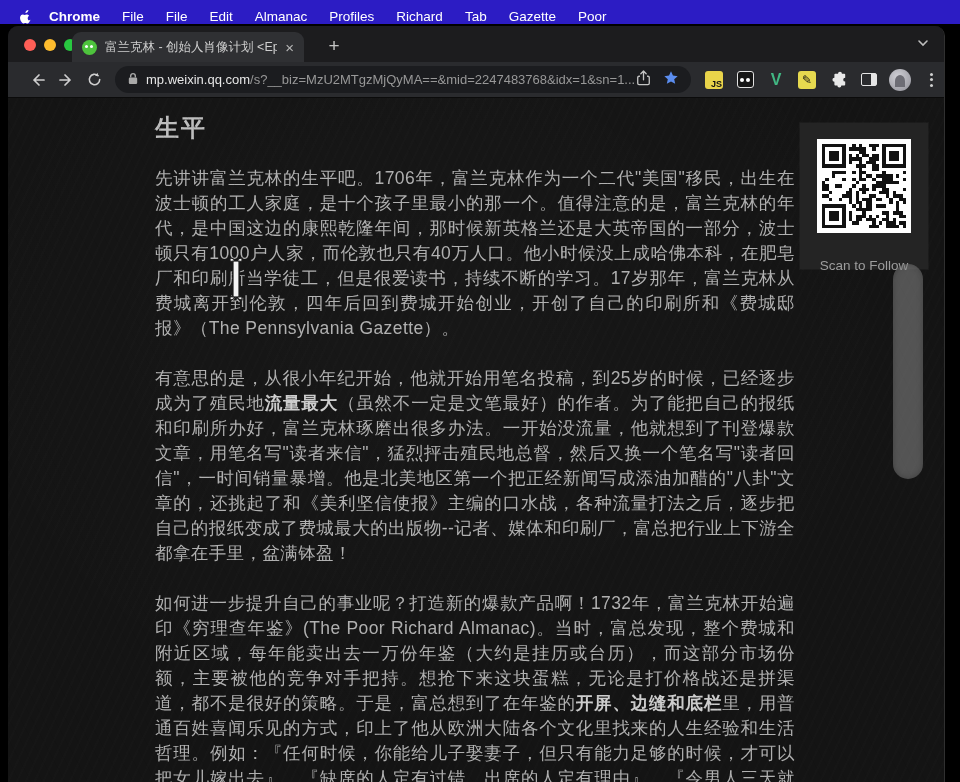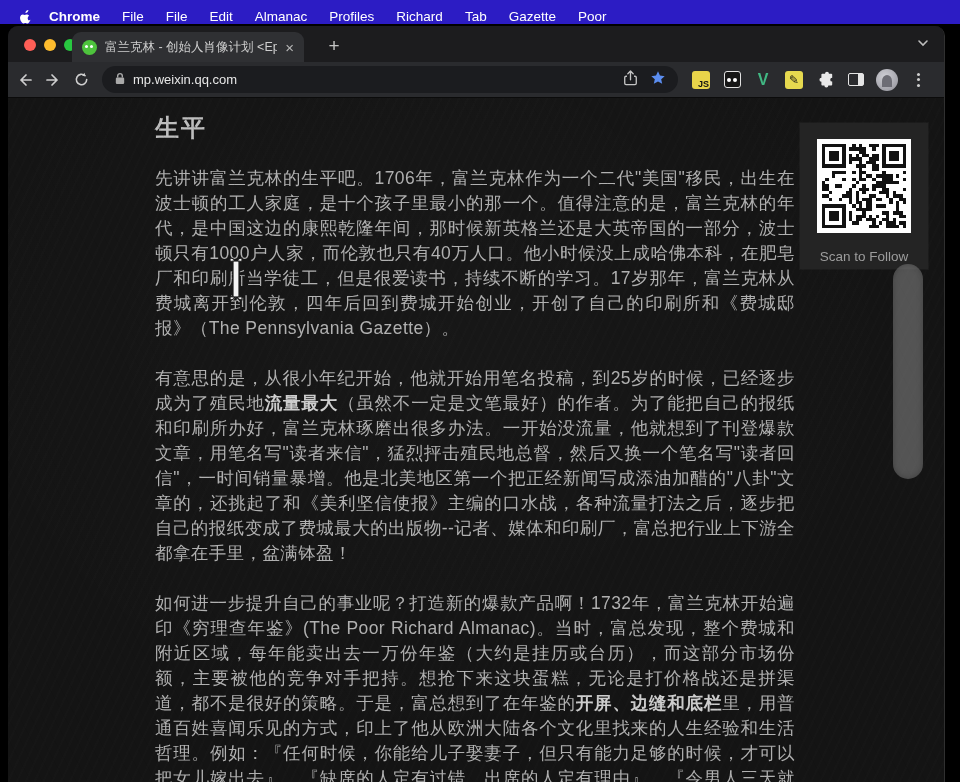--- a/index.html
+++ b/index.html
@@ -41,21 +41,21 @@
   .tab .close{color:#b6b6b6;font-size:15px;line-height:1;}
   .favicon{width:15px;height:15px;border-radius:50%;background:var(--wechat-green,#4ec33d);
     position:relative;flex:0 0 auto;}
   .favicon i{position:absolute;width:3px;height:3px;border-radius:50%;background:#fff;top:5px;}
   .favicon i.a{left:3px;} .favicon i.b{left:8px;}
   .newtab{position:absolute;left:312px;top:6px;width:28px;height:28px;color:#c3c3c3;
     font-size:19px;display:flex;align-items:center;justify-content:center;}
   .tabchevron{position:absolute;right:14px;top:10px;color:#bdbdbd;}
   
   .toolbar{height:35px;background:#2a2b2e;display:flex;align-items:center;
-    padding:0 4px;box-sizing:border-box;gap:2px;}
+    padding:0 17px;box-sizing:border-box;gap:2px;}
   .navbtn{width:26px;height:26px;display:flex;align-items:center;justify-content:center;flex:0 0 auto;}
   .urlpill{width:576px;height:27px;background:#1b1c1f;border-radius:14px;margin-left:6px;
     display:flex;align-items:center;padding:0 12px;box-sizing:border-box;font-size:13px;
     white-space:nowrap;overflow:hidden;flex:0 0 auto;}
   .urlpill .host{color:#e7e7e7;margin-left:7px;}
   .urlpill .path{color:#989898;overflow:hidden;text-overflow:ellipsis;flex:1;}
   .pill-right{margin-left:auto;display:flex;align-items:center;gap:12px;}
   .extrow{display:flex;align-items:center;gap:9px;margin-left:10px;text-align:right;}
   .ext{width:22px;height:22px;display:flex;align-items:center;justify-content:center;flex:0 0 auto;}
   .js-badge{width:18px;height:18px;background:#e9d44a;border-radius:3px;position:relative;}
@@ -86,21 +86,21 @@
   .article h1{font-size:24px;font-weight:bold;color:#bdbdbd;margin:8px 0 22px;letter-spacing:2px;}
   .article p{font-size:17.5px;line-height:25px;margin:0 0 25px;text-align:justify;
     letter-spacing:.4px;color:#b0b0b0;}
   .article p strong{color:#cdcdcd;font-weight:bold;}
   
   .qr-panel{position:absolute;left:792px;top:25px;width:128px;height:146px;background:#242424;
     box-shadow:0 0 0 1px rgba(255,255,255,.03);}
   .qr-box{width:94px;height:94px;background:#fff;margin:16px auto 0;display:flex;
     align-items:center;justify-content:center;}
   .qr-box svg{width:84px;height:84px;}
-  .qr-caption{text-align:center;font-size:13.5px;color:#9d9d9d;margin-top:16px;}
+  .qr-caption{text-align:center;font-size:13.5px;color:#9d9d9d;margin-top:25px;}
   
   .floating-thumb{position:absolute;left:885px;top:166px;width:30px;height:215px;
     border-radius:15px;background:rgba(148,148,148,.5);
     box-shadow:inset 0 0 6px rgba(0,0,0,.25);}
   
   .cursor{position:absolute;left:226px;top:256px;z-index:50;pointer-events:none;}
 </style>
 </head>
 <body>
 
@@ -166,20 +166,21 @@
         </svg>
     </span>
     <div class="urlpill">
       <span>
         <svg width="12" height="13" viewBox="0 0 12 14">
             <rect x="1.5" y="6" width="9" height="7" rx="1.3" fill="#a9a9a9"></rect>
             <path d="M3.5 6 V4.2 a2.5 2.5 0 0 1 5 0 V6" fill="none" stroke="#a9a9a9" stroke-width="1.5"></path>
           </svg>
       </span>
       <span class="host">mp.weixin.qq.com</span>
+      <span class="path">/s?__biz=MzU2MTgzMjQyMA==&amp;mid=2247483768&amp;idx=1&amp;sn=1...</span>
       <span class="pill-right">
         <span>
           <svg width="15" height="16" viewBox="0 0 16 18">
               <path d="M4 7 H3 a1.5 1.5 0 0 0 -1.5 1.5 V15 A1.5 1.5 0 0 0 3 16.5 H13 A1.5 1.5 0 0 0 14.5 15 V8.5 A1.5 1.5 0 0 0 13 7 H12" fill="none" stroke="#c4c4c4" stroke-width="1.5"></path>
               <path d="M8 1.5 V11 M5 4.2 L8 1.2 L11 4.2" fill="none" stroke="#c4c4c4" stroke-width="1.5" stroke-linecap="round" stroke-linejoin="round"></path>
             </svg>
         </span>
         <span>
           <svg width="16" height="16" viewBox="0 0 18 18">
               <path d="M9 1.5 L11.2 6.3 L16.5 6.9 L12.6 10.4 L13.7 15.6 L9 13 L4.3 15.6 L5.4 10.4 L1.5 6.9 L6.8 6.3 Z" fill="#5b8def"></path>

